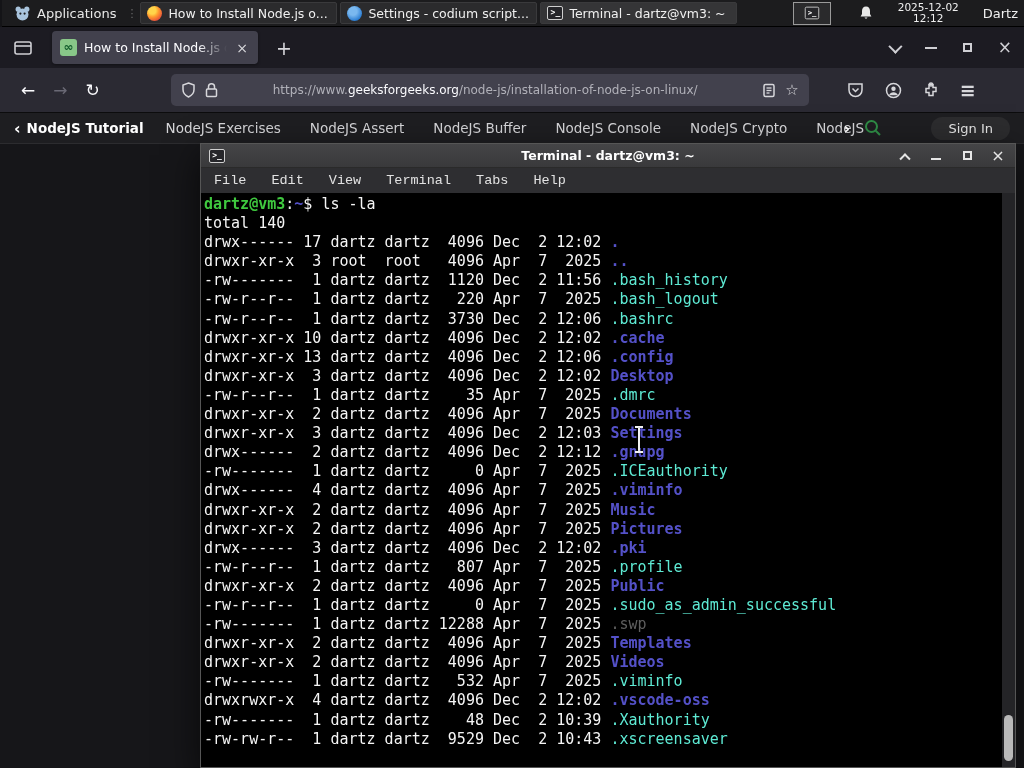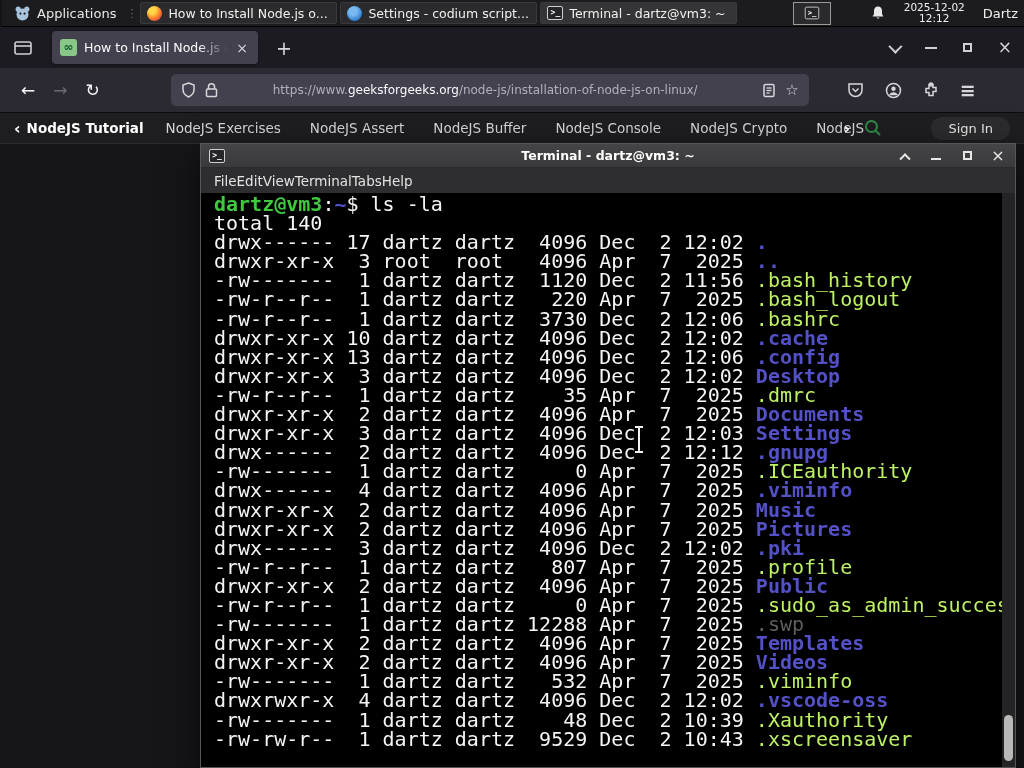--- a/index.html
+++ b/index.html
@@ -21,21 +21,21 @@
   .task-label{overflow:hidden;text-overflow:ellipsis;white-space:nowrap;font-size:12.5px;color:#f0f0f0;}
   .ticon{width:15px;height:15px;flex:0 0 15px;border-radius:50%;}
   .ticon.firefox{background:radial-gradient(circle at 35% 30%,#ffd54a 0 25%,#ff9a2e 45%,#e8543a 75%,#b5326f 100%);}
   .ticon.codium{background:radial-gradient(circle at 40% 35%,#7ab8ef 0 30%,#2f80d4 70%,#1b5fa8 100%);}
   .term-glyph{width:16px;height:14px;flex:0 0 16px;background:#26262a;border:1px solid #cfcfcf;
     border-radius:2px;color:#fff;font-family:"DejaVu Sans Mono",monospace;font-size:8px;
     line-height:12px;text-align:center;font-weight:bold;}
   .ws-switcher{margin-left:56px;width:38px;height:23px;border:1px solid #9a9a9a;background:#2a2a2c;
     display:flex;align-items:center;justify-content:center;}
   .ws-switcher .term-glyph{transform:scale(.9);}
-  .panel-right{margin-left:auto;display:flex;align-items:center;gap:18px;}
+  .panel-right{margin-left:auto;display:flex;align-items:center;gap:24px;}
   .bell{width:16px;height:16px;}
   .clock{font-size:10.5px;line-height:11px;text-align:center;color:#f0f0f0;}
   .user-label{font-size:13px;color:#f0f0f0;padding-right:2px;}
 
   
   .tabbar{position:absolute;left:0;top:27px;width:1024px;height:41px;background:#1c1b22;
     display:flex;align-items:center;padding:0 8px;z-index:10;}
   .ffview-btn{width:30px;height:28px;border-radius:4px;display:flex;align-items:center;
     justify-content:center;margin-right:14px;}
   .tab{width:206px;height:33px;background:#42414d;border-radius:4px;display:flex;
@@ -91,30 +91,30 @@
   .title-text{position:absolute;left:0;right:0;text-align:center;font-size:12.5px;font-weight:bold;
     color:#ffffff;pointer-events:none;}
   .titlebar .term-glyph{margin-right:6px;}
   .tb-controls{margin-left:auto;display:flex;align-items:center;gap:17px;z-index:2;padding-right:2px;}
   .tbc{color:#e6e6e6;display:flex;align-items:center;justify-content:center;width:14px;height:14px;}
   .chev-up{width:8px;height:8px;border-left:2px solid #e6e6e6;border-top:2px solid #e6e6e6;
     transform:rotate(45deg) translate(2px,2px);}
   .tbc-min{width:10px;height:2px;background:#e6e6e6;margin-top:7px;}
   .tbc-max{width:9px;height:9px;border:2px solid #e6e6e6;}
   .tbc-close{font-size:16px;line-height:14px;}
-  .menubar{height:25px;background:#2e2e31;display:flex;align-items:center;
-    padding:0 13px;flex:0 0 25px;font-size:13.5px;color:#e2e2e2;}
+  .menubar{height:25px;background:#2e2e31;display:flex;align-items:center;gap:25px;
+    padding:0 13px;flex:0 0 25px;font-size:13.5px;color:#e2e2e2;font-family:Liberation Mono, monospace;}
   .term-body{flex:1;background:#000;position:relative;overflow:hidden;
-    font-family:"DejaVu Sans Mono",monospace;font-size:20px;line-height:19.1px;
-    color:#f5f5f5;padding:2px 14px 0 13px;}
+    font-family:"DejaVu Sans Mono",monospace;font-size:15px;line-height:19.1px;
+    color:#f5f5f5;padding:2px 14px 0 3px;}
   .tline{white-space:pre;}
   .p-user{color:var(--prompt-green);font-weight:bold;}
   .p-path{color:var(--dir-blue);font-weight:bold;}
   .f-dir{color:var(--dir-blue);font-weight:bold;}
-  .f-file{color:#bef264;}
+  .f-file{color:#5eead4;}
   .f-dim{color:#5f5f5f;}
   .term-scrollbar{position:absolute;right:0;top:0;bottom:0;width:13px;background:#242427;}
   .term-thumb{position:absolute;right:2px;bottom:6px;width:9px;height:46px;background:#b9b9b9;
     border-radius:5px;}
 
   
   .ibeam{position:absolute;left:633px;top:426px;width:12px;height:27px;z-index:40;}
   .ibeam .stem{position:absolute;left:5px;top:2px;width:2px;height:23px;background:#f2f2f2;box-shadow:0 0 1px #000;}
   .ibeam .cap{position:absolute;width:8px;height:2px;left:2px;background:#f2f2f2;box-shadow:0 0 1px #000;}
   .ibeam .cap.b{top:25px;}

